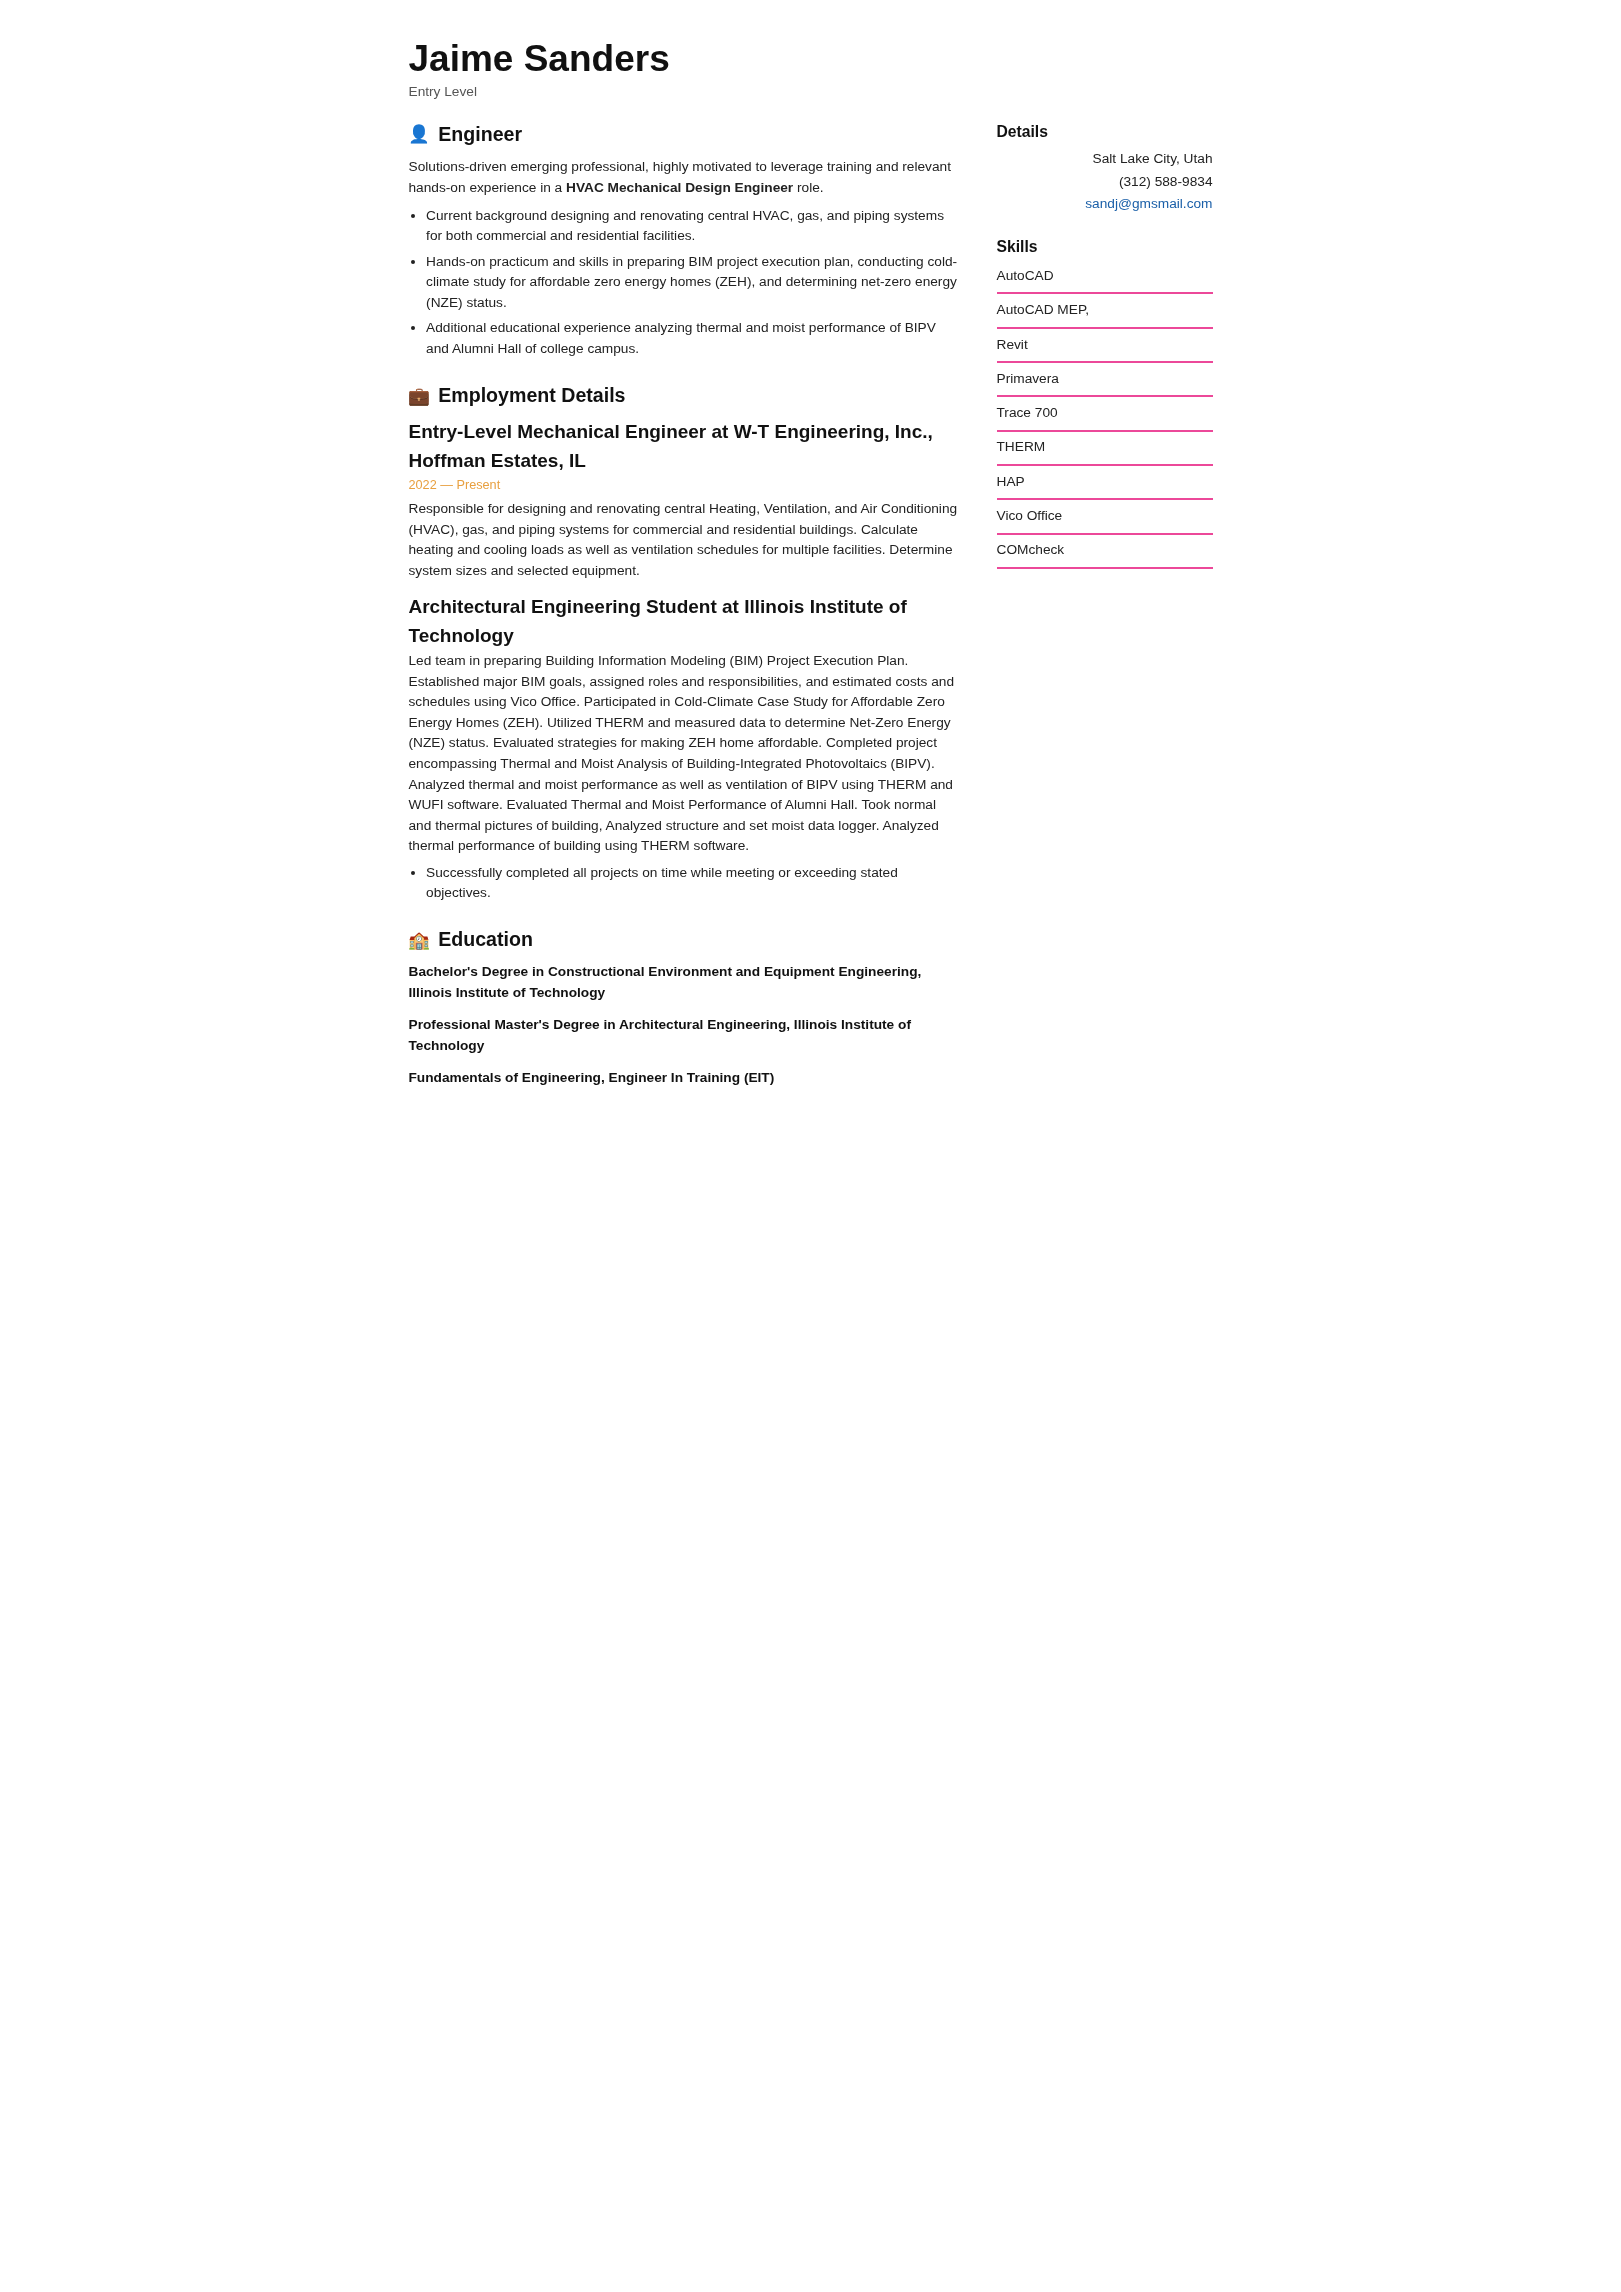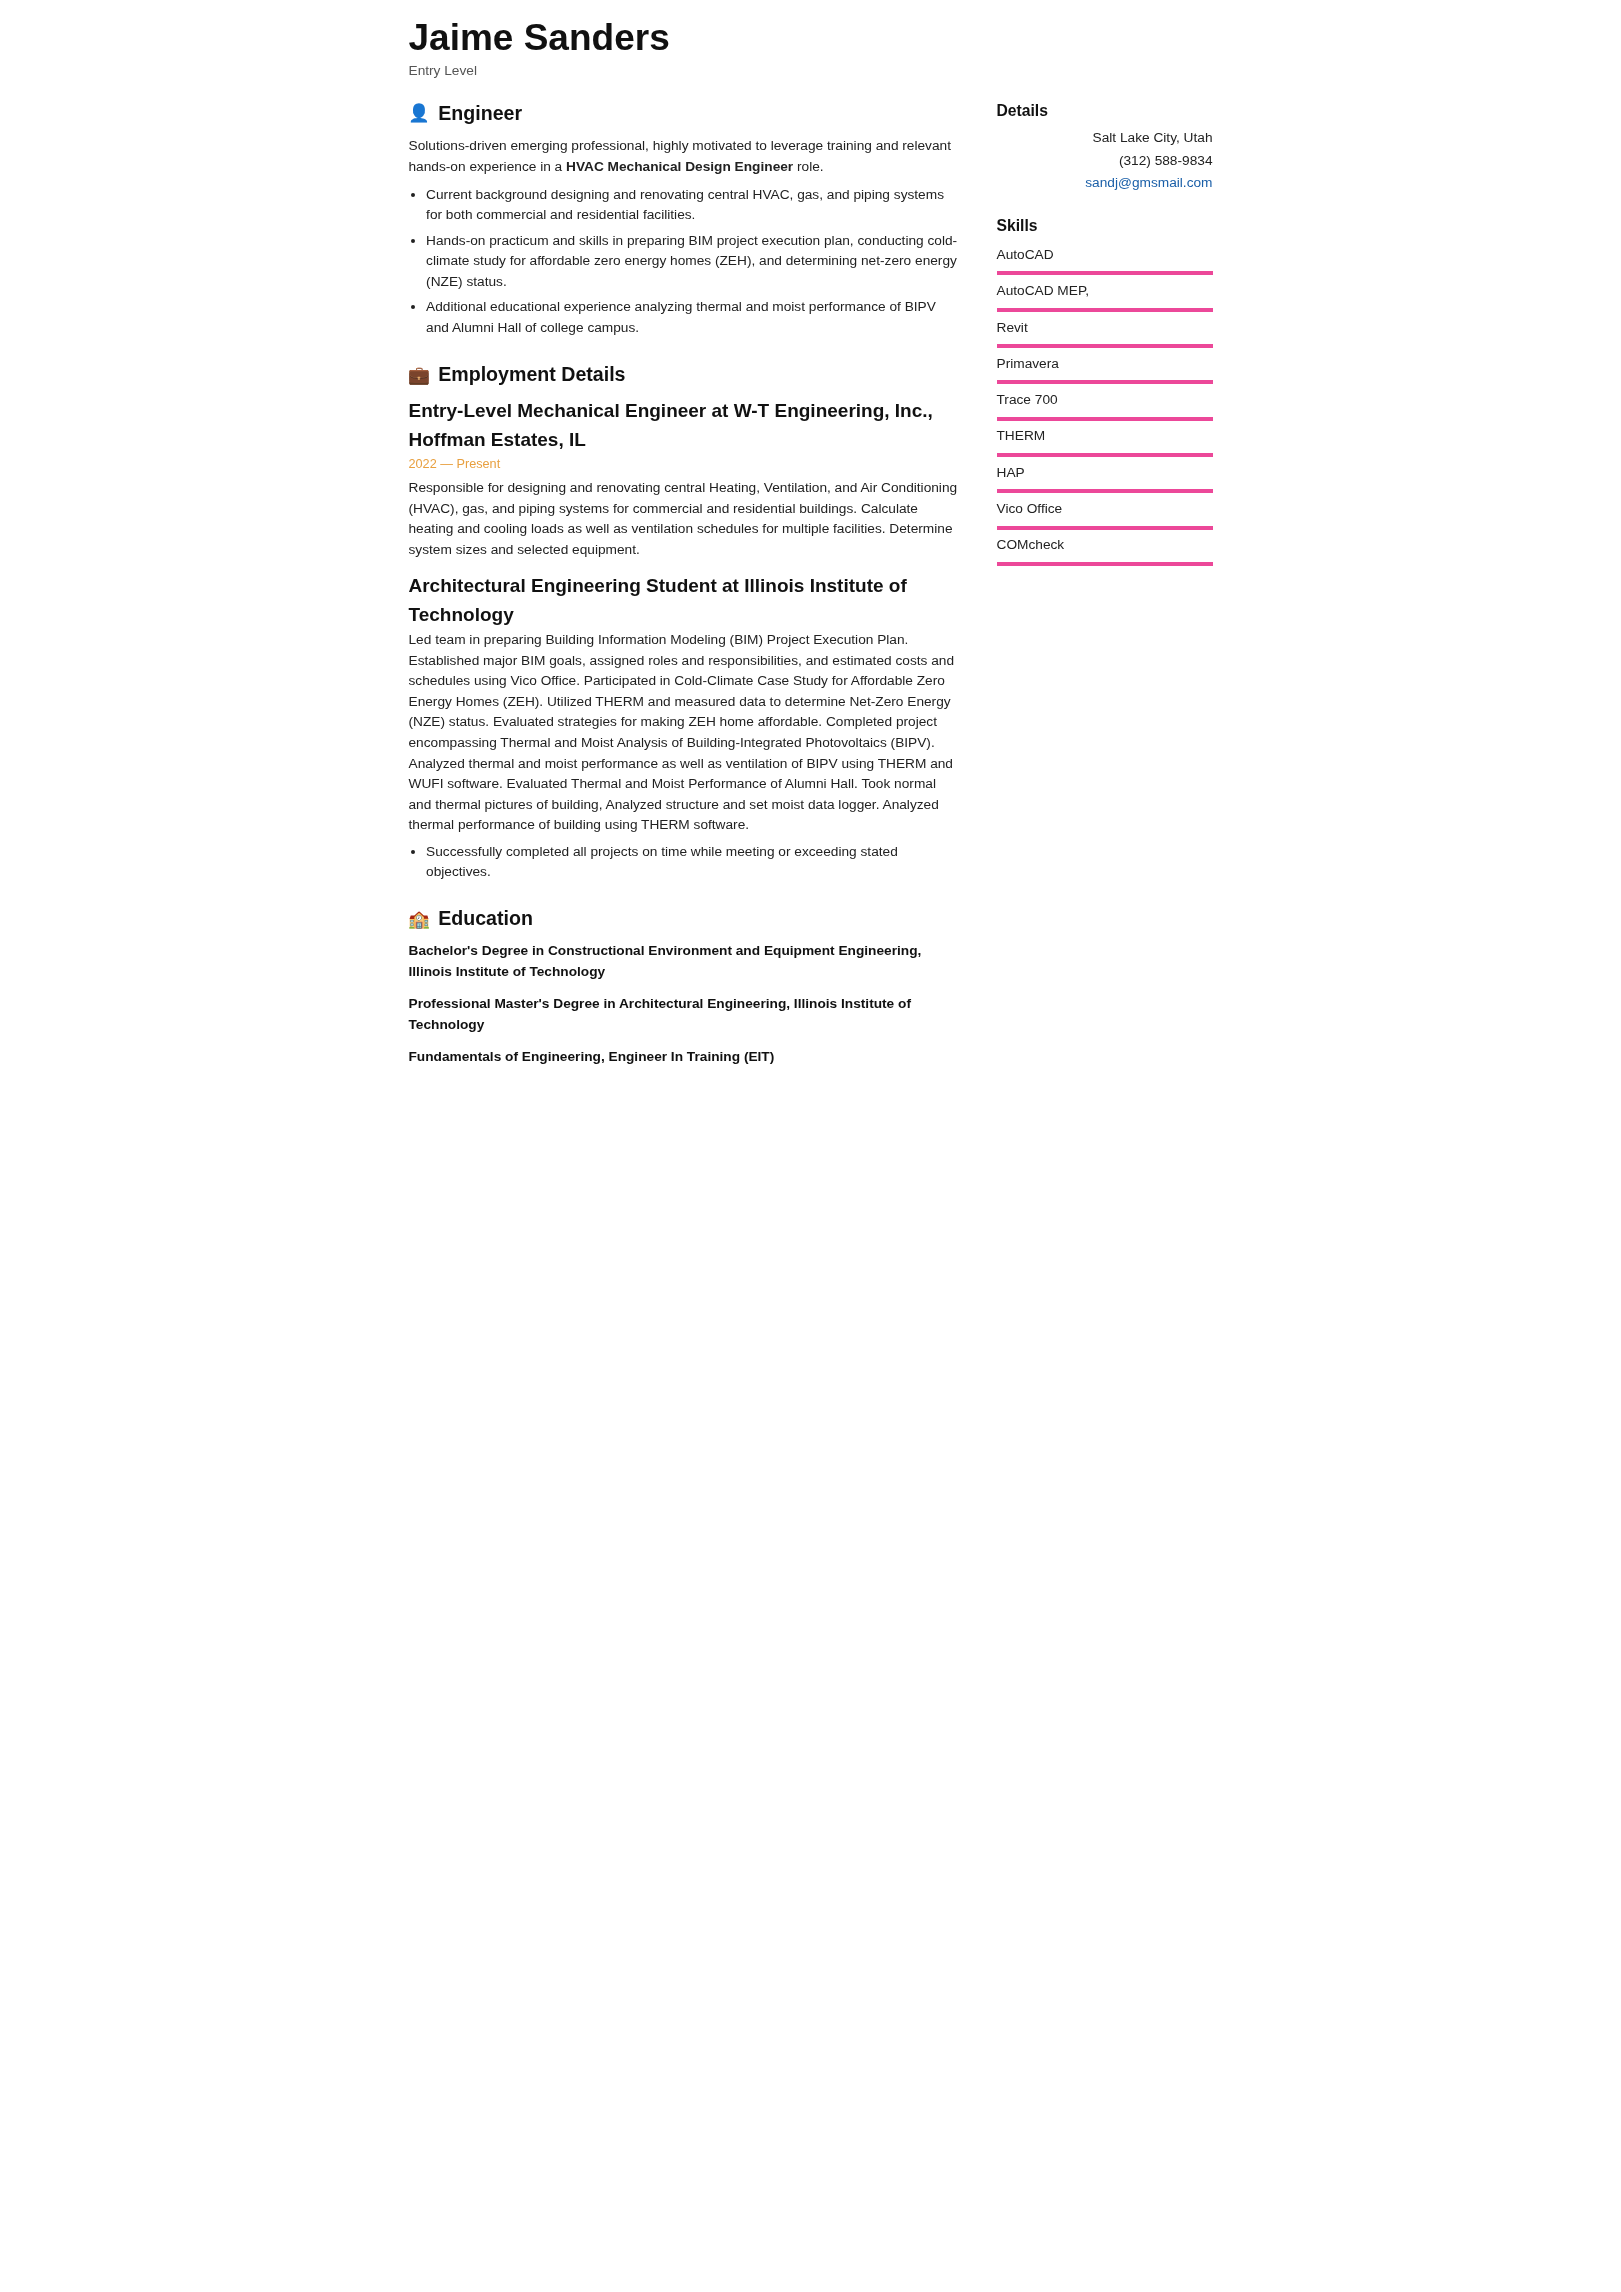--- a/index.html
+++ b/index.html
@@ -10,21 +10,21 @@
     body {
       font-family: Arial, sans-serif;
       background: #fff;
       color: #222;
       font-size: 14.7px;
       line-height: 1.5;
     }
     .page {
       max-width: 882px;
       margin: 0 auto;
-      padding: 18px 39px 39px 39px;
+      padding: 39px 39px 39px 39px;
       display: flex;
       flex-direction: column;
     }
     .header {
       margin-bottom: 17.6px;
     }
     .header-name {
       font-size: 37px;
       font-weight: 900;
       color: #111;
@@ -123,21 +123,21 @@
       font-size: 15.7px;
       font-weight: bold;
       color: #111;
       margin-bottom: 7.8px;
     }
     .skill-item {
       font-size: 13.7px;
       color: #222;
       padding-bottom: 5.9px;
       margin-bottom: 5.9px;
-      border-bottom: 4px solid #ec4899;
+      border-bottom: 2px solid #ec4899;
     }
     .edu-item {
       margin-bottom: 11.8px;
     }
     .edu-title {
       font-size: 13.7px;
       font-weight: bold;
       color: #111;
     }
   </style>

